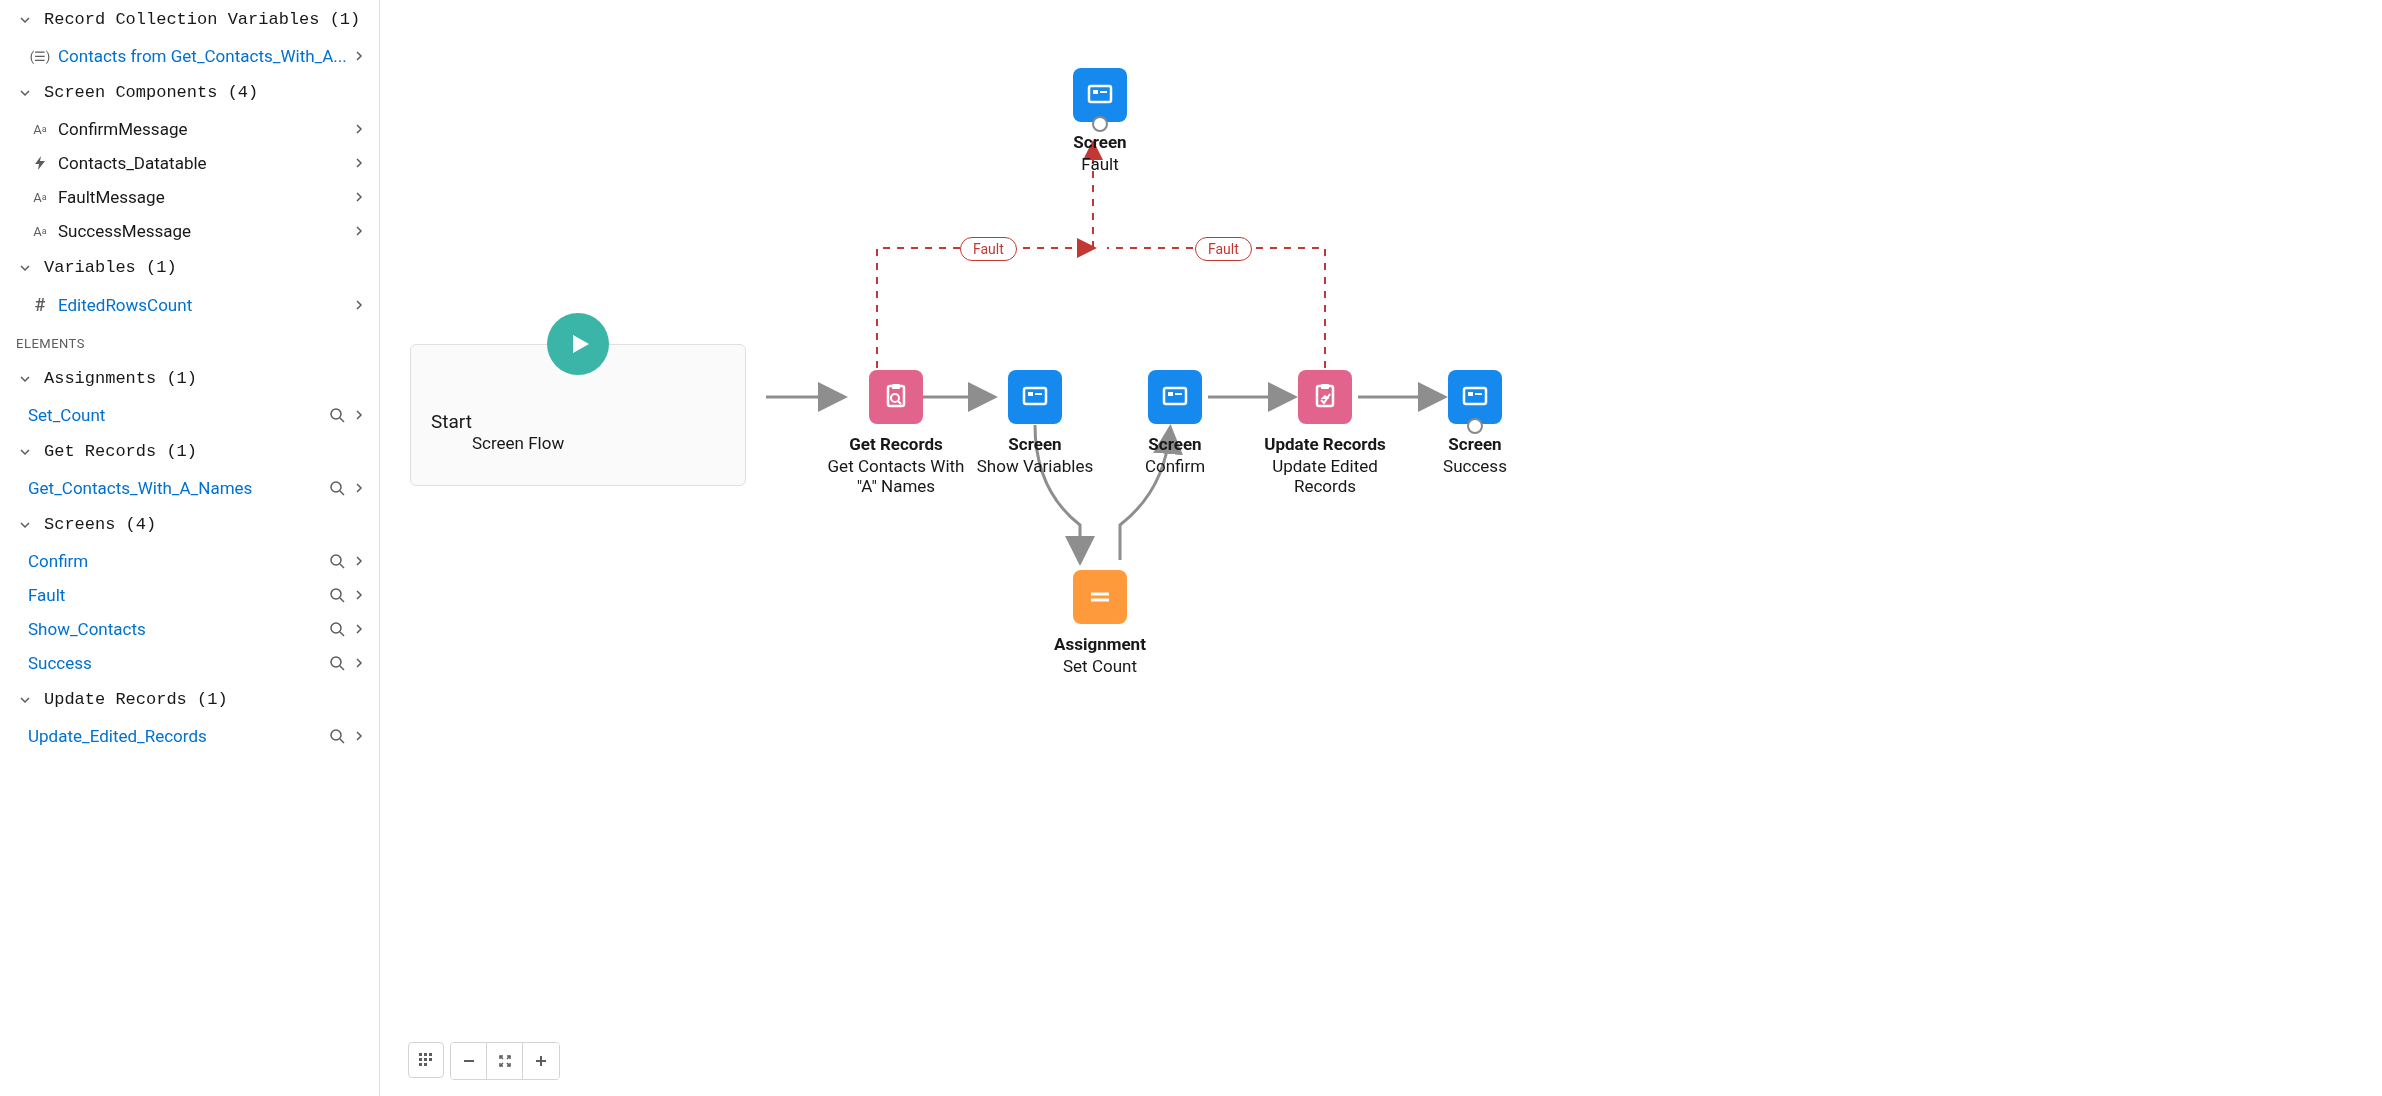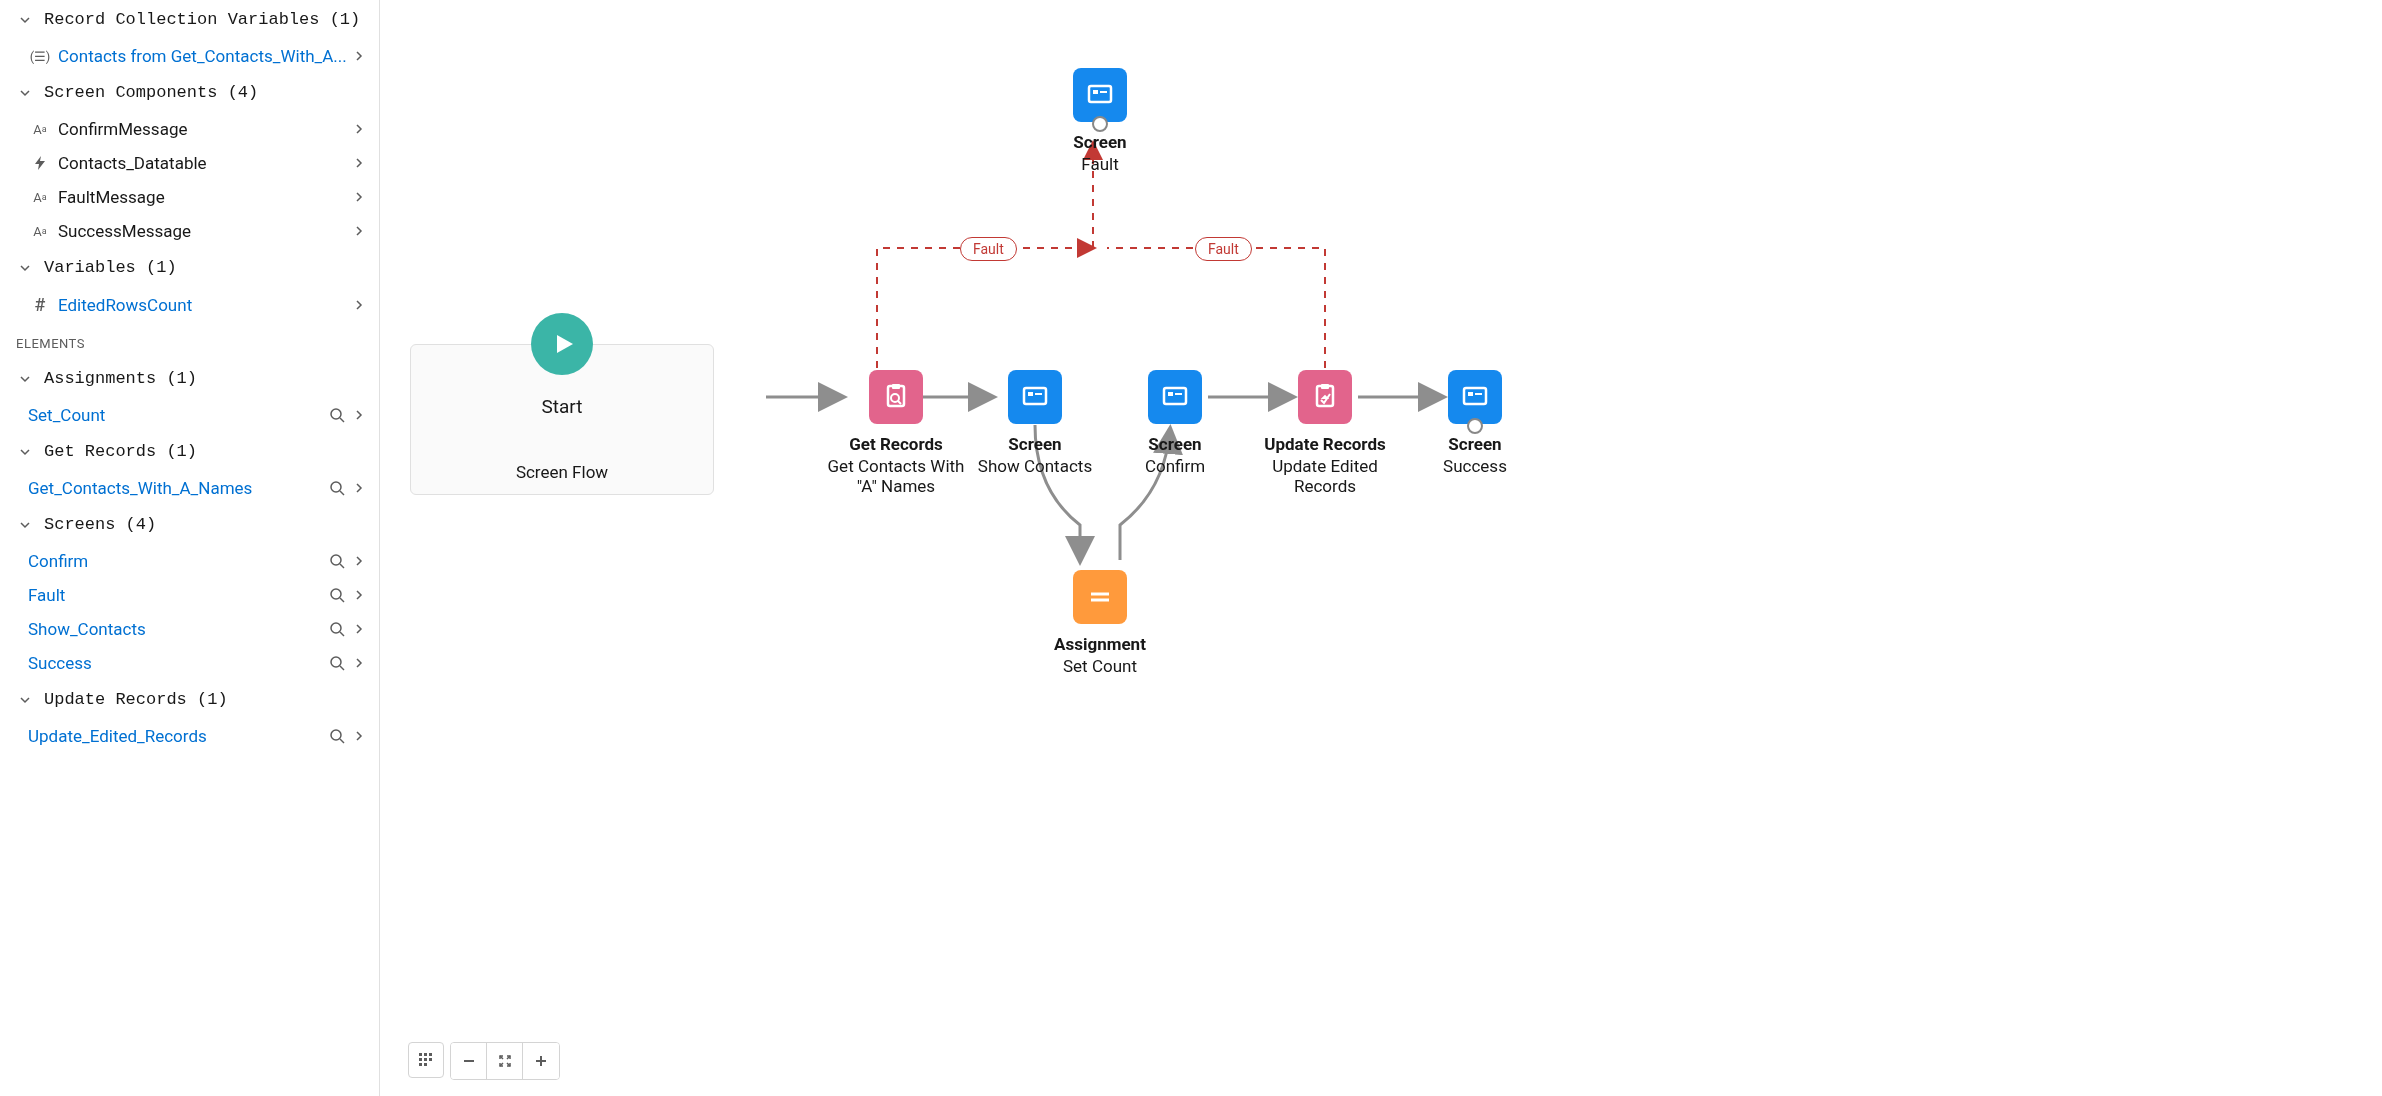--- a/index.html
+++ b/index.html
@@ -30,21 +30,21 @@
 
 .node { position: absolute; display: flex; flex-direction: column; align-items: center; }
 .node-icon { width: 54px; height: 54px; border-radius: 8px; display: flex; align-items: center; justify-content: center; margin-bottom: 10px; }
 .node-icon.blue { background: #1589ee; }
 .node-icon.pink { background: #e2648c; }
 .node-icon.orange { background: #ff9a3c; }
 .node-icon svg { width: 30px; height: 30px; }
 .node-title { font-size: 17px; font-weight: 700; color: #181818; }
 .node-sub { font-size: 17px; color: #181818; text-align: center; margin-top: 2px; max-width: 160px; }
 
-.start-card { position: absolute; width: 304px; background: #fafafa; border: 1px solid #e0e0e0; border-radius: 6px; padding: 50px 20px 12px 20px; display: flex; flex-direction: column; align-items: center; }
+.start-card { position: absolute; width: 336px; background: #fafafa; border: 1px solid #e0e0e0; border-radius: 6px; padding: 50px 20px 32px 20px; display: flex; flex-direction: row; align-items: center; }
 .start-title { font-size: 19px; font-weight: 400; color: #181818; margin-bottom: 6px; }
 .start-sub { font-size: 17px; color: #181818; margin-top: 38px; }
 .play-btn { position: absolute; width: 62px; height: 62px; border-radius: 50%; background: #3bb5a7; display: flex; align-items: center; justify-content: center; top: -32px; left: 50%; margin-left: -31px; }
 .play-btn svg { width: 24px; height: 24px; margin-left: 4px; }
 
 .fault-pill { position: absolute; border: 1px solid #c23934; color: #c23934; border-radius: 12px; padding: 3px 12px; font-size: 14px; background: #fff; }
 
 .conn-ring { position: absolute; width: 16px; height: 16px; border: 2px solid #888; border-radius: 50%; background: #fff; }
 
 svg.connector { position: absolute; overflow: visible; }
@@ -386,21 +386,21 @@
 
     <div class="node" style="left:590px;top:370px;width:130px;">
       <div class="node-icon blue">
           <svg viewBox="0 0 30 30">
             <rect x="4" y="6" width="22" height="16" rx="2" fill="none" stroke="#fff" stroke-width="2.5"></rect>
             <rect x="8" y="10" width="5" height="4" fill="#fff"></rect>
             <line x1="15" y1="12" x2="22" y2="12" stroke="#fff" stroke-width="2"></line>
           </svg>
         </div>
       <div class="node-title">Screen</div>
-      <div class="node-sub">Show Contacts</div>
+      <div class="node-sub">Show Variables</div>
     </div>
 
     <div class="node" style="left:750px;top:370px;width:90px;">
       <div class="node-icon blue">
           <svg viewBox="0 0 30 30">
             <rect x="4" y="6" width="22" height="16" rx="2" fill="none" stroke="#fff" stroke-width="2.5"></rect>
             <rect x="8" y="10" width="5" height="4" fill="#fff"></rect>
             <line x1="15" y1="12" x2="22" y2="12" stroke="#fff" stroke-width="2"></line>
           </svg>
         </div>

